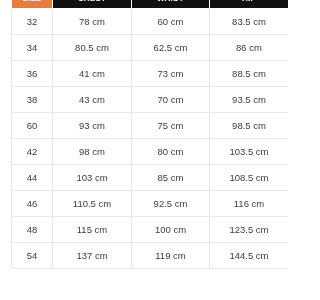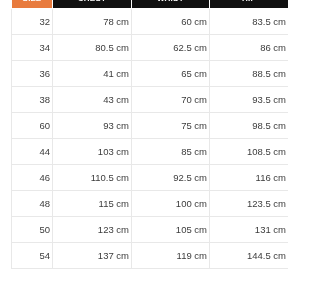--- a/index.html
+++ b/index.html
@@ -62,21 +62,21 @@
   }
 
   thead th.size-head {
     background: #e87b3e;
     color: #ffffff;
   }
 
   tbody td {
     height: 25px;
     padding: 0 2px;
-    text-align: right;
+    text-align: center;
     vertical-align: middle;
     font-size: 9.5px;
     color: #3c3c3c;
     background: #ffffff;
     border: 1px solid #e8e8e8;
     white-space: nowrap;
     overflow: hidden;
   }
 
   tbody td.size-cell {
@@ -112,60 +112,60 @@
           </tr>
           <tr>
             <td class="size-cell">34</td>
             <td>80.5 cm</td>
             <td>62.5 cm</td>
             <td>86 cm</td>
           </tr>
           <tr>
             <td class="size-cell">36</td>
             <td>41 cm</td>
-            <td>65 cm</td>
+            <td>73 cm</td>
             <td>88.5 cm</td>
           </tr>
           <tr>
             <td class="size-cell">38</td>
             <td>43 cm</td>
             <td>70 cm</td>
             <td>93.5 cm</td>
           </tr>
           <tr>
             <td class="size-cell">60</td>
             <td>93 cm</td>
             <td>75 cm</td>
             <td>98.5 cm</td>
+          </tr>
+          <tr>
+            <td class="size-cell">42</td>
+            <td>98 cm</td>
+            <td>80 cm</td>
+            <td>103.5 cm</td>
           </tr>
           <tr>
             <td class="size-cell">44</td>
             <td>103 cm</td>
             <td>85 cm</td>
             <td>108.5 cm</td>
           </tr>
           <tr>
             <td class="size-cell">46</td>
             <td>110.5 cm</td>
             <td>92.5 cm</td>
             <td>116 cm</td>
           </tr>
           <tr>
             <td class="size-cell">48</td>
             <td>115 cm</td>
             <td>100 cm</td>
             <td>123.5 cm</td>
           </tr>
           <tr>
-            <td class="size-cell">50</td>
-            <td>123 cm</td>
-            <td>105 cm</td>
-            <td>131 cm</td>
-          </tr>
-          <tr>
             <td class="size-cell">54</td>
             <td>137 cm</td>
             <td>119 cm</td>
             <td>144.5 cm</td>
           </tr>
         </tbody>
     </table>
   </div>
 </div>
 

